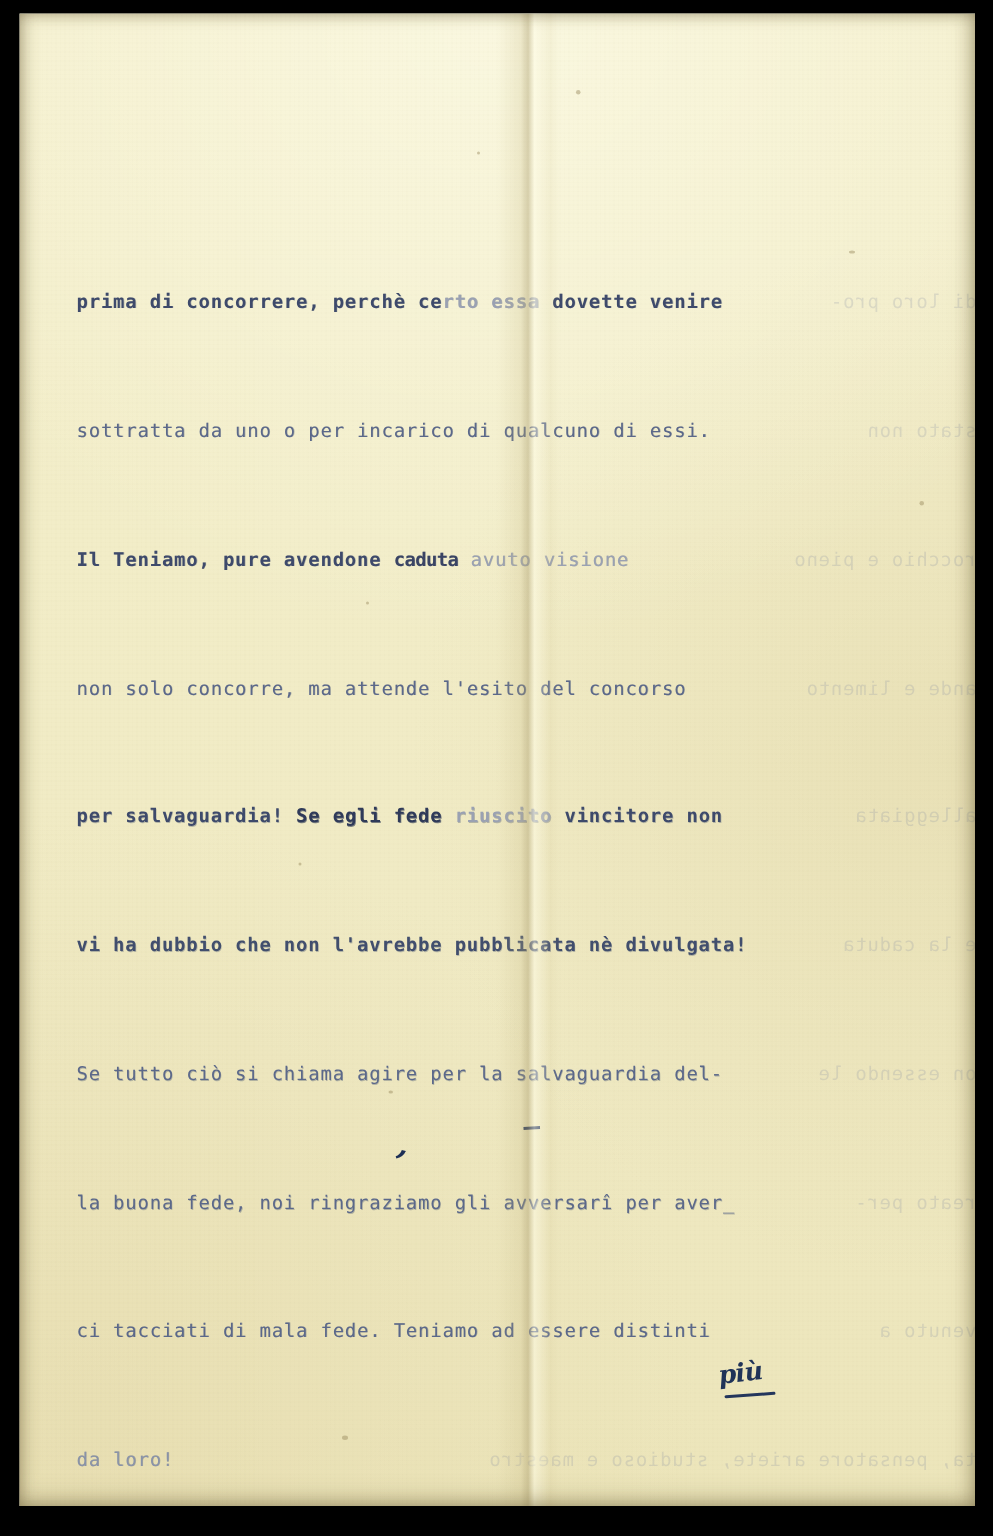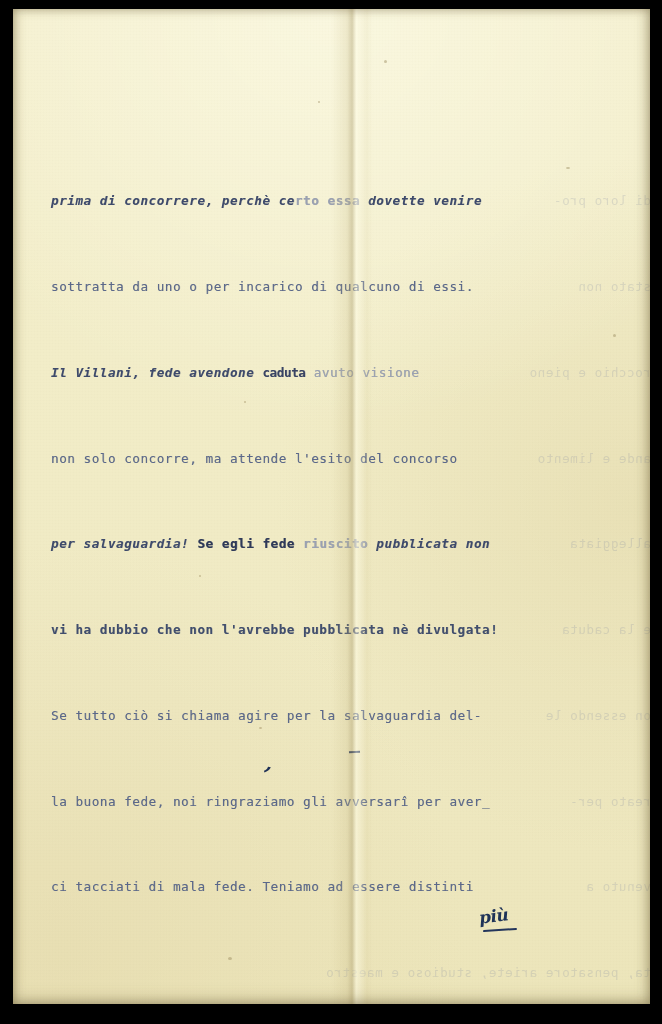--- a/index.html
+++ b/index.html
@@ -94,21 +94,21 @@
     position: relative;
     height: 28.6px;
     text-shadow: 0.4px 0.4px 0px rgba(70,84,112,.35);
   }
   
   .ink-dark  { color: #414e6d; font-weight: bold; }
   .ink-norm  { color: #5b688a; }
   .ink-faint { color: #8a93a8; }
 
   .seg-dark  { color: #2f3a59; font-weight: bold; text-shadow: 0.5px 0.4px 0 rgba(40,52,82,.6); }
-  .seg-bold  { color: #3e4a6b; font-weight: bold; font-style: italic; }
+  .seg-bold  { color: #3e4a6b; font-weight: bold; }
   .seg-faint { color: #9aa1b2; }
 
   
   .struck {
     color: #3a4464;
     font-weight: bold;
     letter-spacing: -0.4px;
   }
 
   
@@ -213,27 +213,28 @@
       
       
       
       
       
     </div>
 
     <div id="typescript">
       <div class="tl ink-dark"><span class="seg-bold">prima di concorrere, perchè ce</span><span class="seg-faint">rto essa</span><span class="seg-bold"> dovette venire</span></div>
       <div class="tl ink-norm">sottratta da uno o per incarico di qualcuno di essi.</div>
-      <div class="tl ink-norm"><span class="seg-bold">Il Villani, fede avendone </span><span class="struck"></span><span class="struck">caduta</span><span class="seg-faint"> avuto visione</span></div>
+      <div class="tl ink-norm"><span class="seg-bold">Il Teniamo, pure avendone </span><span class="struck"></span><span class="struck">caduta</span><span class="seg-faint"> avuto visione</span></div>
       <div class="tl ink-norm">non solo concorre, ma attende l'esito del concorso</div>
-      <div class="tl ink-dark"><span class="seg-bold">per salvaguardia! </span><span class="seg-dark">Se egli fede</span><span class="seg-faint"> riuscito </span><span class="seg-bold">pubblicata non</span></div>
+      <div class="tl ink-dark"><span class="seg-bold">per salvaguardia! </span><span class="seg-dark">Se egli fede</span><span class="seg-faint"> riuscito </span><span class="seg-bold">vincitore non</span></div>
       <div class="tl ink-dark">vi ha dubbio che non l'avrebbe pubblicata nè divulgata!</div>
       <div class="tl ink-norm">Se tutto ciò si chiama agire per la salvaguardia del-</div>
       <div class="tl ink-norm">la buona fede, noi ringraziamo gli avversarî per aver_</div>
       <div class="tl ink-norm">ci tacciati di mala fede. Teniamo ad essere distinti</div>
+      <div class="tl ink-faint">da loro!</div>
       
       
       
       
       
       
       
       
       
       

